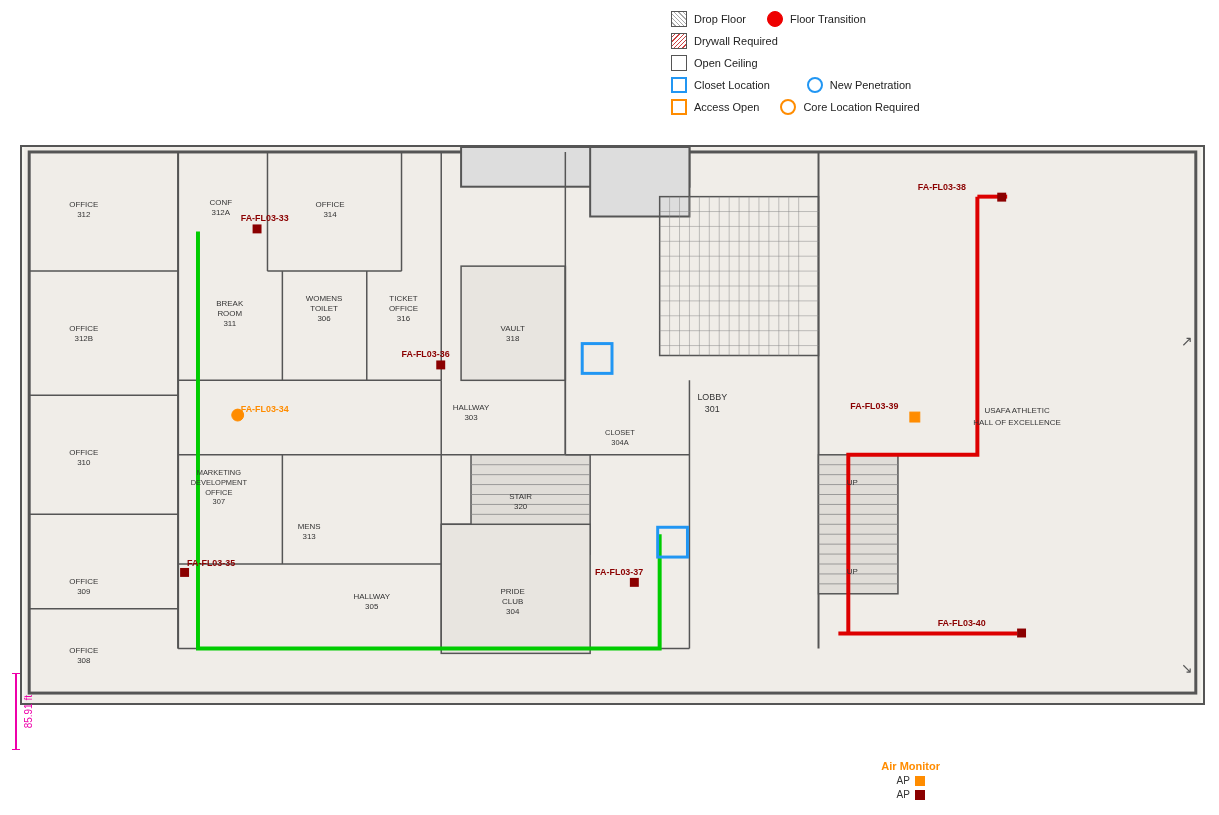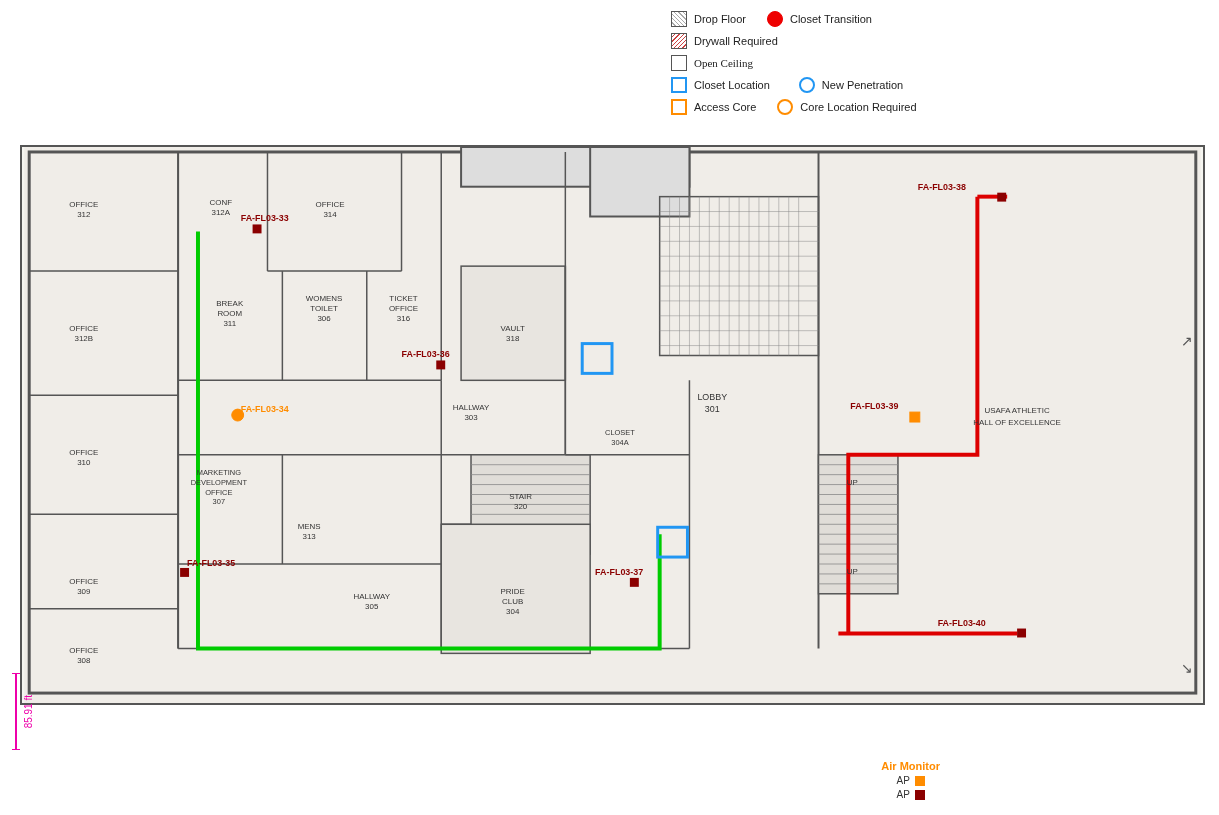--- a/index.html
+++ b/index.html
@@ -164,63 +164,63 @@
       <div class="legend-row">
         <div class="legend-icon">
           <div class="icon-drop-floor"></div>
         </div>
         <span>Drop Floor</span>
       </div>
       <div class="legend-row">
         <div class="legend-icon">
           <div class="icon-floor-transition"></div>
         </div>
-        <span>Closet Transition</span>
+        <span>Floor Transition</span>
       </div>
     </div>
 
     <div style="display:flex; gap:20px; align-items:center;">
       <div class="legend-row">
         <div class="legend-icon">
           <div class="icon-drywall"></div>
         </div>
         <span>Drywall Required</span>
       </div>
     </div>
 
-    <div style="display:flex; gap:20px; align-items:center;font-family:Liberation Serif, serif;">
+    <div style="display:flex; gap:20px; align-items:center;">
       <div class="legend-row">
         <div class="legend-icon">
           <div class="icon-open-ceiling"></div>
         </div>
         <span>Open Ceiling</span>
       </div>
     </div>
 
-    <div style="display:flex; gap:28px; align-items:center;">
+    <div style="display:flex; gap:36px; align-items:center;">
       <div class="legend-row">
         <div class="legend-icon">
           <div class="icon-closet"></div>
         </div>
         <span>Closet Location</span>
       </div>
       <div class="legend-row">
         <div class="legend-icon">
           <div class="icon-new-penetration"></div>
         </div>
         <span>New Penetration</span>
       </div>
     </div>
 
     <div style="display:flex; gap:20px; align-items:center;">
       <div class="legend-row">
         <div class="legend-icon">
           <div class="icon-access"></div>
         </div>
-        <span>Access Core</span>
+        <span>Access Open</span>
       </div>
       <div class="legend-row">
         <div class="legend-icon">
           <div class="icon-core-drilling"></div>
         </div>
         <span>Core Location Required</span>
       </div>
     </div>
   </div>
 

